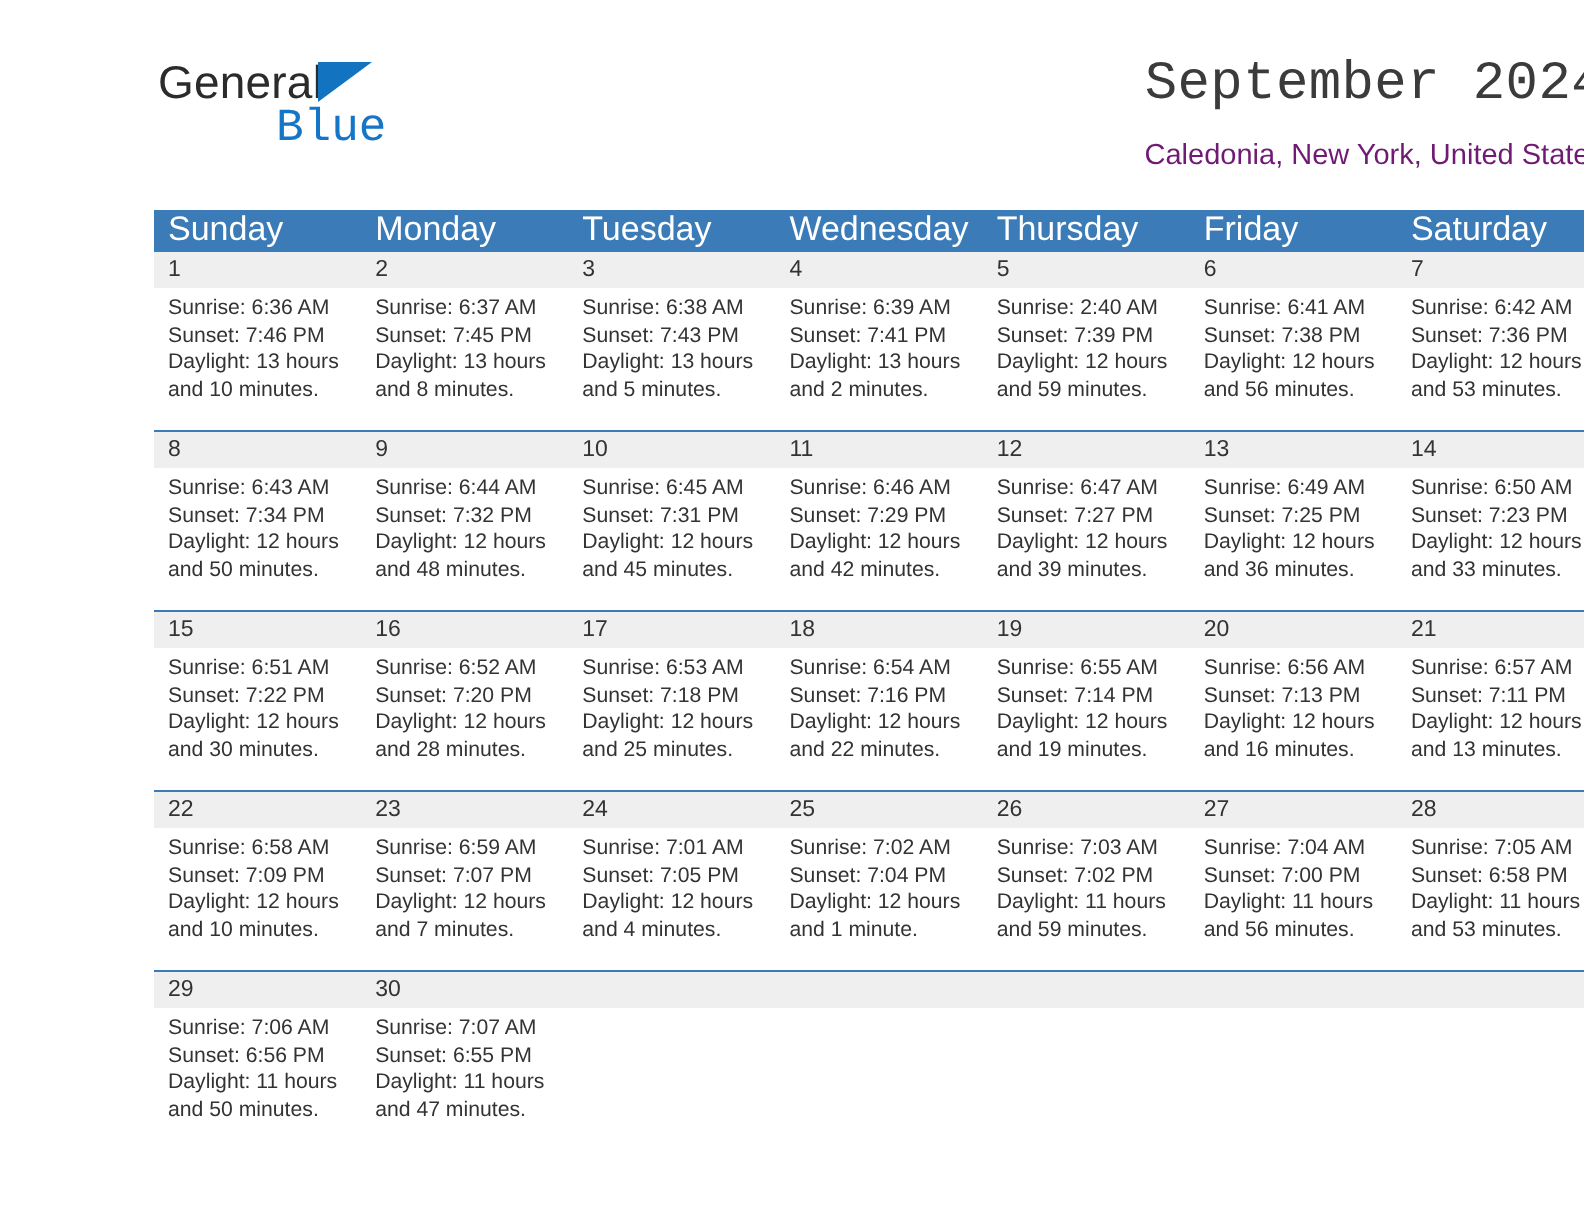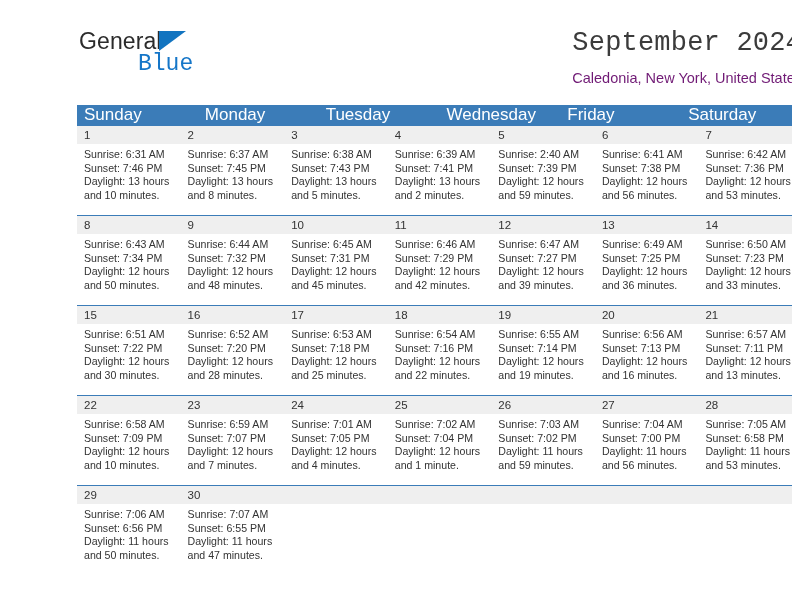--- a/index.html
+++ b/index.html
@@ -184,31 +184,32 @@
 
   </div>
 
   <div class="calendar">
 
     <div class="weekday-row">
       <div class="weekday">Sunday</div>
       <div class="weekday">Monday</div>
       <div class="weekday">Tuesday</div>
       <div class="weekday">Wednesday</div>
+      <div class="weekday">Thursday</div>
       <div class="weekday">Friday</div>
       <div class="weekday">Saturday</div>
     </div>
 
     <div class="week week-1">
       <div class="week-days">
         <div class="day">
           <div class="day-strip"></div>
           <div class="day-num">1</div>
           <div class="day-lines">
-            <div class="day-line">Sunrise: 6:31 AM</div>
+            <div class="day-line">Sunrise: 6:36 AM</div>
             <div class="day-line">Sunset: 7:46 PM</div>
             <div class="day-line">Daylight: 13 hours</div>
             <div class="day-line">and 10 minutes.</div>
           </div>
         </div>
         <div class="day">
           <div class="day-strip"></div>
           <div class="day-num">2</div>
           <div class="day-lines">
             <div class="day-line">Sunrise: 6:37 AM</div>

